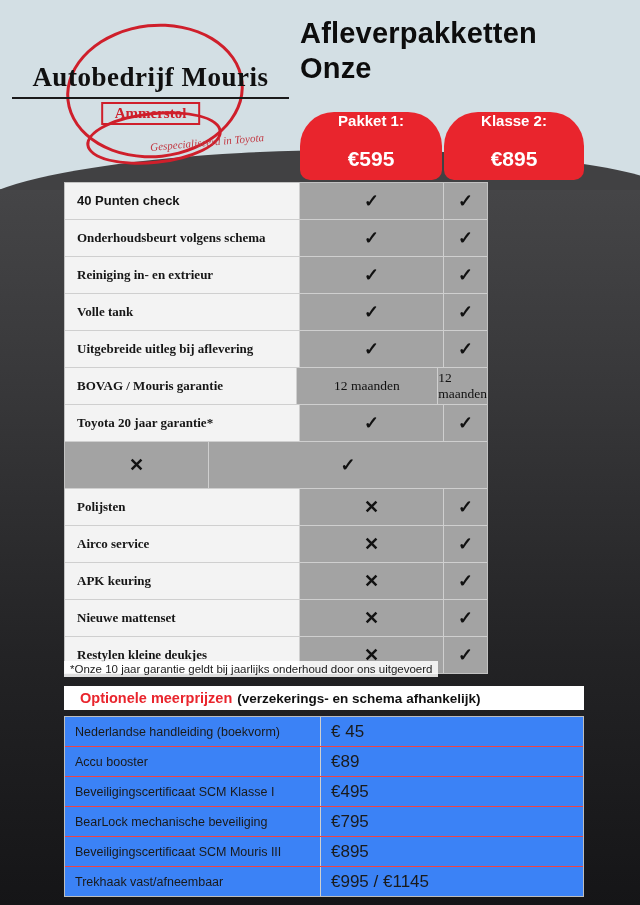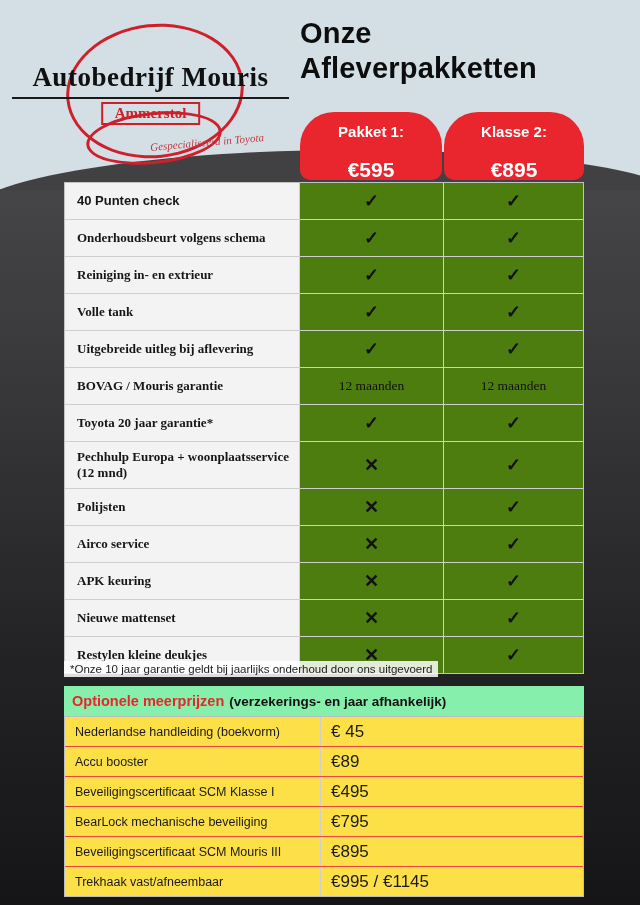--- a/index.html
+++ b/index.html
@@ -41,30 +41,30 @@
     transform:rotate(-5deg); white-space:nowrap;
   }
   
   .title {
     position:absolute; left:300px; top:16px; width:335px;
     font-size:29px; font-weight:800; color:#0d0d0d; line-height:1.22; letter-spacing:0.2px;
   }
   
   .pill {
     position:absolute; top:112px; height:68px; background:#e9252d; color:#fff;
-    text-align:center; border-radius:34px 34px 10px 10px; box-sizing:border-box; padding-top:11px;
+    text-align:center; border-radius:34px 34px 10px 10px; box-sizing:border-box; 
   }
   .pill1 { left:300px; width:142px; }
   .pill2 { left:444px; width:140px; }
   .pill-label { font-size:15px; font-weight:700; }
   .pill-price { font-size:21px; font-weight:700; margin-top:18px; }
   
   .cmp-table {
-    position:absolute; left:64px; top:182px; width:520px;
-    background:#4d7c0f; border:1px solid #c2c2c2; box-sizing:border-box;
+    position:absolute; left:64px; top:182px; width:424px;
+    background:#a3a3a3; border:1px solid #c2c2c2; box-sizing:border-box;
   }
   .cmp-row { display:flex; height:36px; }
   .cmp-row.tall { height:46px; }
   .cmp-row + .cmp-row { border-top:1px solid #cfcfcf;font-family:Liberation Serif, serif; }
   .cell { box-sizing:border-box; }
   .feat {
     width:235px; background:#f3f3f3; display:flex; align-items:center;
     padding:0 8px 0 12px; font-size:13px; font-weight:600; color:#161616;
     border-right:1px solid #cfcfcf; line-height:1.25;
   }
@@ -74,29 +74,29 @@
   }
   .val.last { flex:1; border-right:none; }
   .val.textval { font-size:13.5px; font-weight:400; }
   
   .footnote {
     position:absolute; left:64px; top:661px; max-width:520px;
     font-size:11.5px; color:#1c1c1c; background:rgba(255,255,255,0.85); padding:2px 6px;
   }
   
   .opt-header {
-    position:absolute; left:64px; top:686px; width:520px; height:30px;
-    background:#86efac; display:flex; align-items:center; padding-left:8px;
+    position:absolute; left:64px; top:686px; width:520px; height:24px;
+    background:#ffffff; display:flex; align-items:center; padding-left:16px;
     box-sizing:border-box; font-weight:700;
   }
   .opt-red  { color:#e9252d; font-size:14.5px; margin-right:5px; }
   .opt-rest { color:#111; font-size:13.5px; }
   .opt-table {
     position:absolute; left:64px; top:716px; width:520px;
-    background:#fde047; border:1px solid #bdbdbd; box-sizing:border-box;
+    background:#3b82f6; border:1px solid #bdbdbd; box-sizing:border-box;
   }
   .opt-row { display:flex; height:29px; }
   .opt-row + .opt-row { border-top:1px solid #ef4444; }
   .opt-label {
     width:256px; display:flex; align-items:center; padding-left:10px;
     font-size:12.5px; color:#1a1a1a; border-right:1px solid #cfcfcf; box-sizing:border-box;
   }
   .opt-price { flex:1; display:flex; align-items:center; padding-left:10px; font-size:17px; color:#1a1a1a; }
 </style>
 </head>
@@ -110,22 +110,22 @@
   <div class="logo">
     <div class="ellipse big"></div>
     <div class="ellipse small"></div>
     <div class="logo-name">Autobedrijf Mouris</div>
     <div class="logo-underline"></div>
     <div class="logo-city">Ammerstol</div>
     <div class="logo-tagline">Gespecialiseerd in Toyota</div>
   </div>
 
   <div class="title">
+    <div>Afleverpakketten</div>
     <div>Onze</div>
-    <div>Afleverpakketten</div>
   </div>
 
   <div class="pill pill1">
     <div class="pill-label">Pakket 1:</div>
     <div class="pill-price">€595</div>
   </div>
   <div class="pill pill2">
     <div class="pill-label">Klasse 2:</div>
     <div class="pill-price">€895</div>
   </div>
@@ -160,21 +160,20 @@
       <div class="cell feat">BOVAG / Mouris garantie</div>
       <div class="cell val textval">12 maanden</div>
       <div class="cell val last textval">12 maanden</div>
     </div>
     <div class="cmp-row">
       <div class="cell feat">Toyota 20 jaar garantie*</div>
       <div class="cell val">✓</div>
       <div class="cell val last">✓</div>
     </div>
     <div class="cmp-row tall">
-      <div class="cell feat">Pechhulp Europa + woonplaatsservice (12 mnd)</div>
       <div class="cell val">✕</div>
       <div class="cell val last">✓</div>
     </div>
     <div class="cmp-row">
       <div class="cell feat">Polijsten</div>
       <div class="cell val">✕</div>
       <div class="cell val last">✓</div>
     </div>
     <div class="cmp-row">
       <div class="cell feat">Airco service</div>
@@ -195,21 +194,21 @@
       <div class="cell feat">Restylen kleine deukjes</div>
       <div class="cell val">✕</div>
       <div class="cell val last">✓</div>
     </div>
   </div>
 
   <div class="footnote">*Onze 10 jaar garantie geldt bij jaarlijks onderhoud door ons uitgevoerd</div>
 
   <div class="opt-header">
     <span class="opt-red">Optionele meerprijzen</span>
-    <span class="opt-rest">(verzekerings- en jaar afhankelijk)</span>
+    <span class="opt-rest">(verzekerings- en schema afhankelijk)</span>
   </div>
 
   <div class="opt-table">
     <div class="opt-row">
       <div class="opt-label">Nederlandse handleiding (boekvorm)</div>
       <div class="opt-price">€ 45</div>
     </div>
     <div class="opt-row">
       <div class="opt-label">Accu booster</div>
       <div class="opt-price">€89</div>

